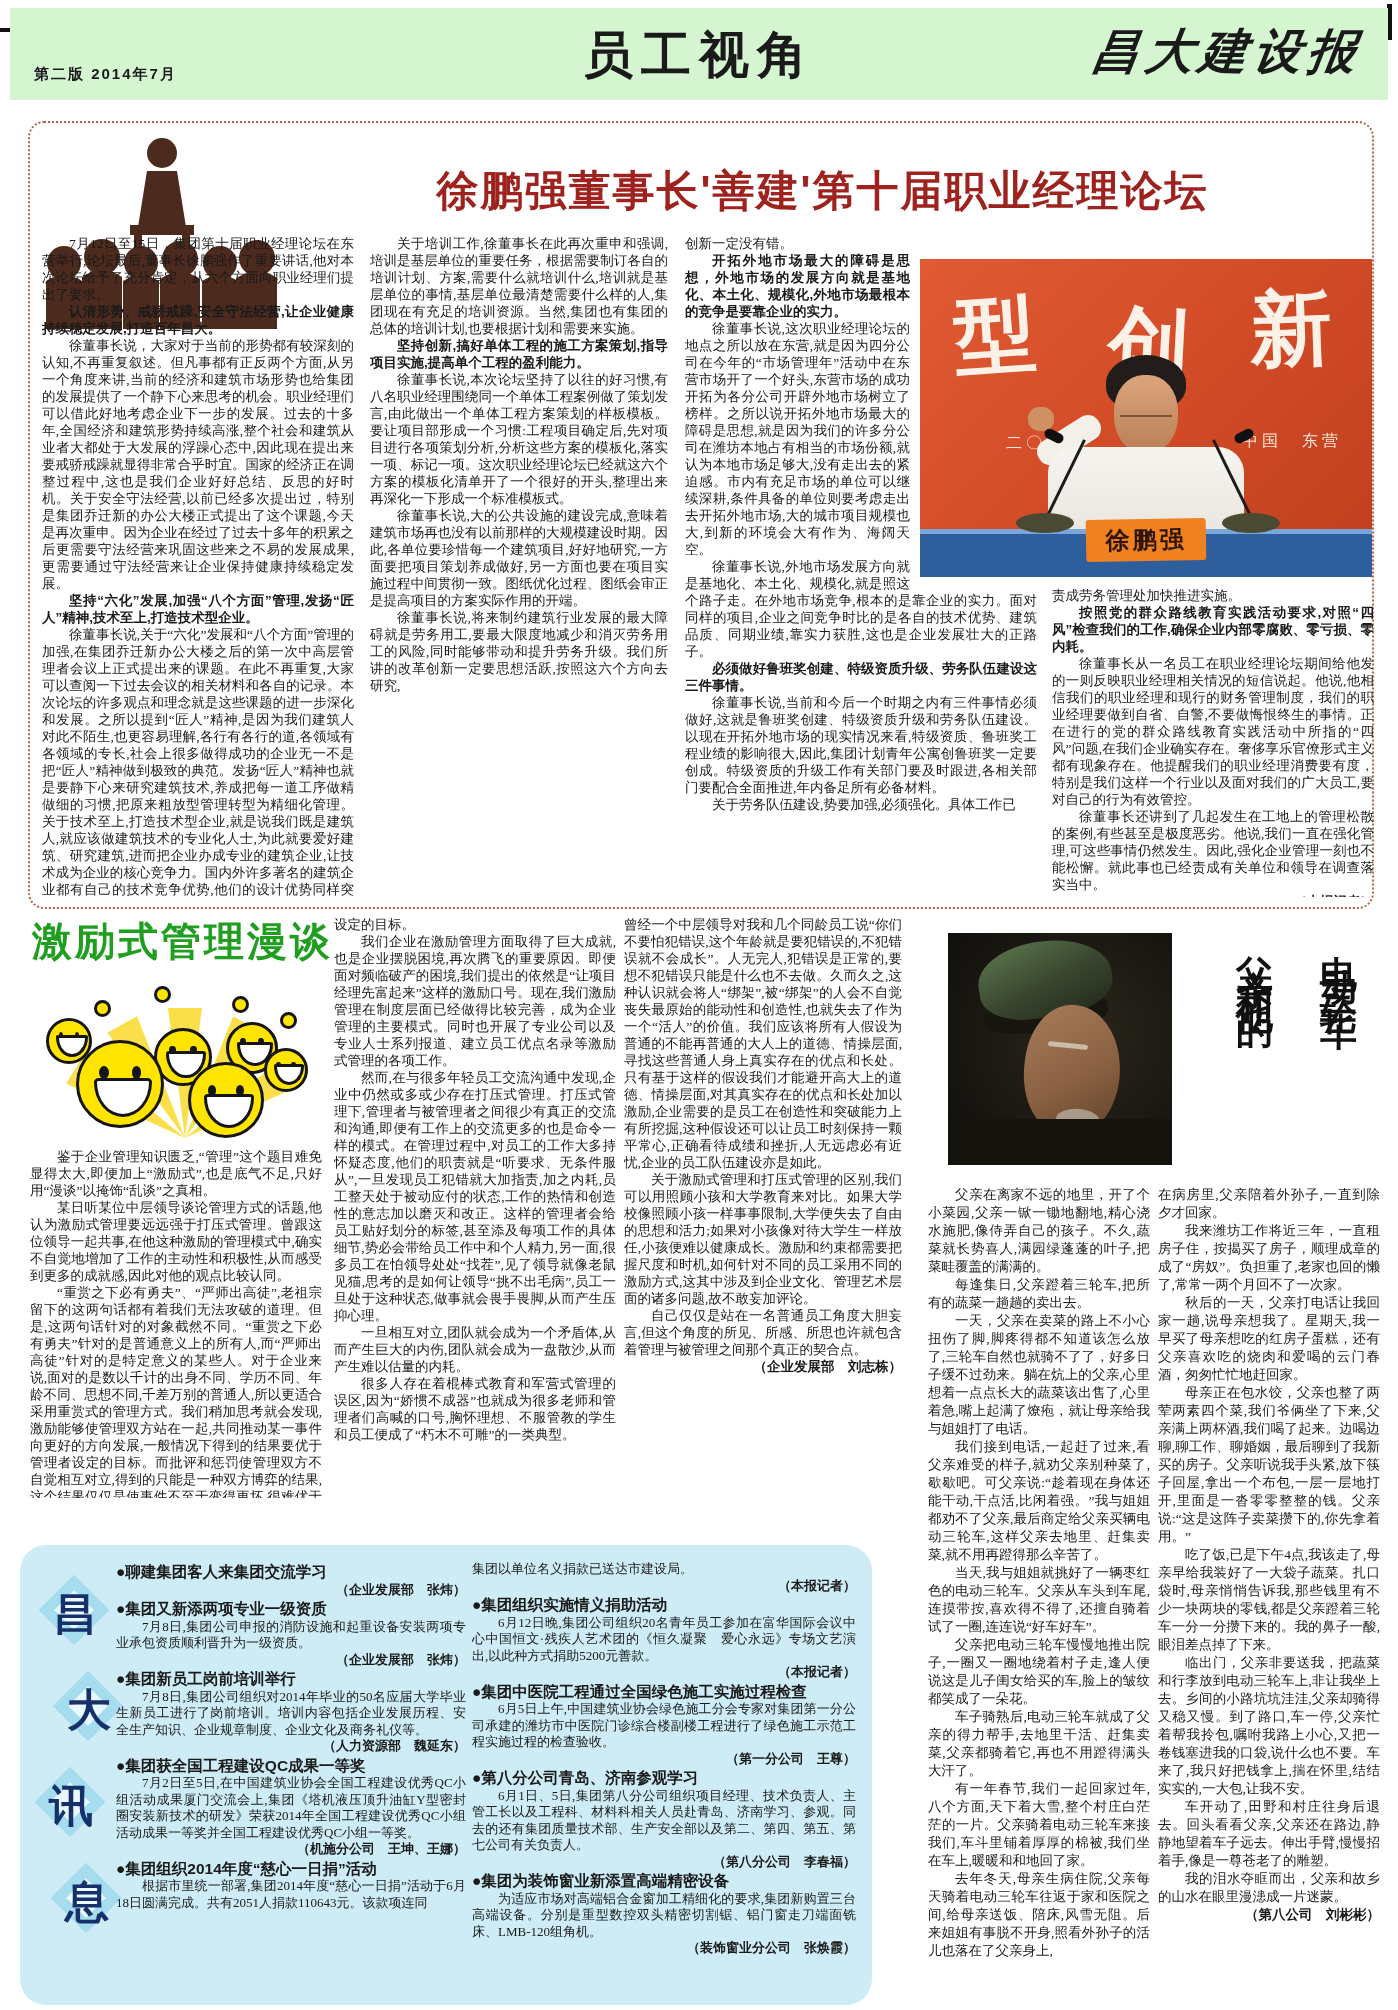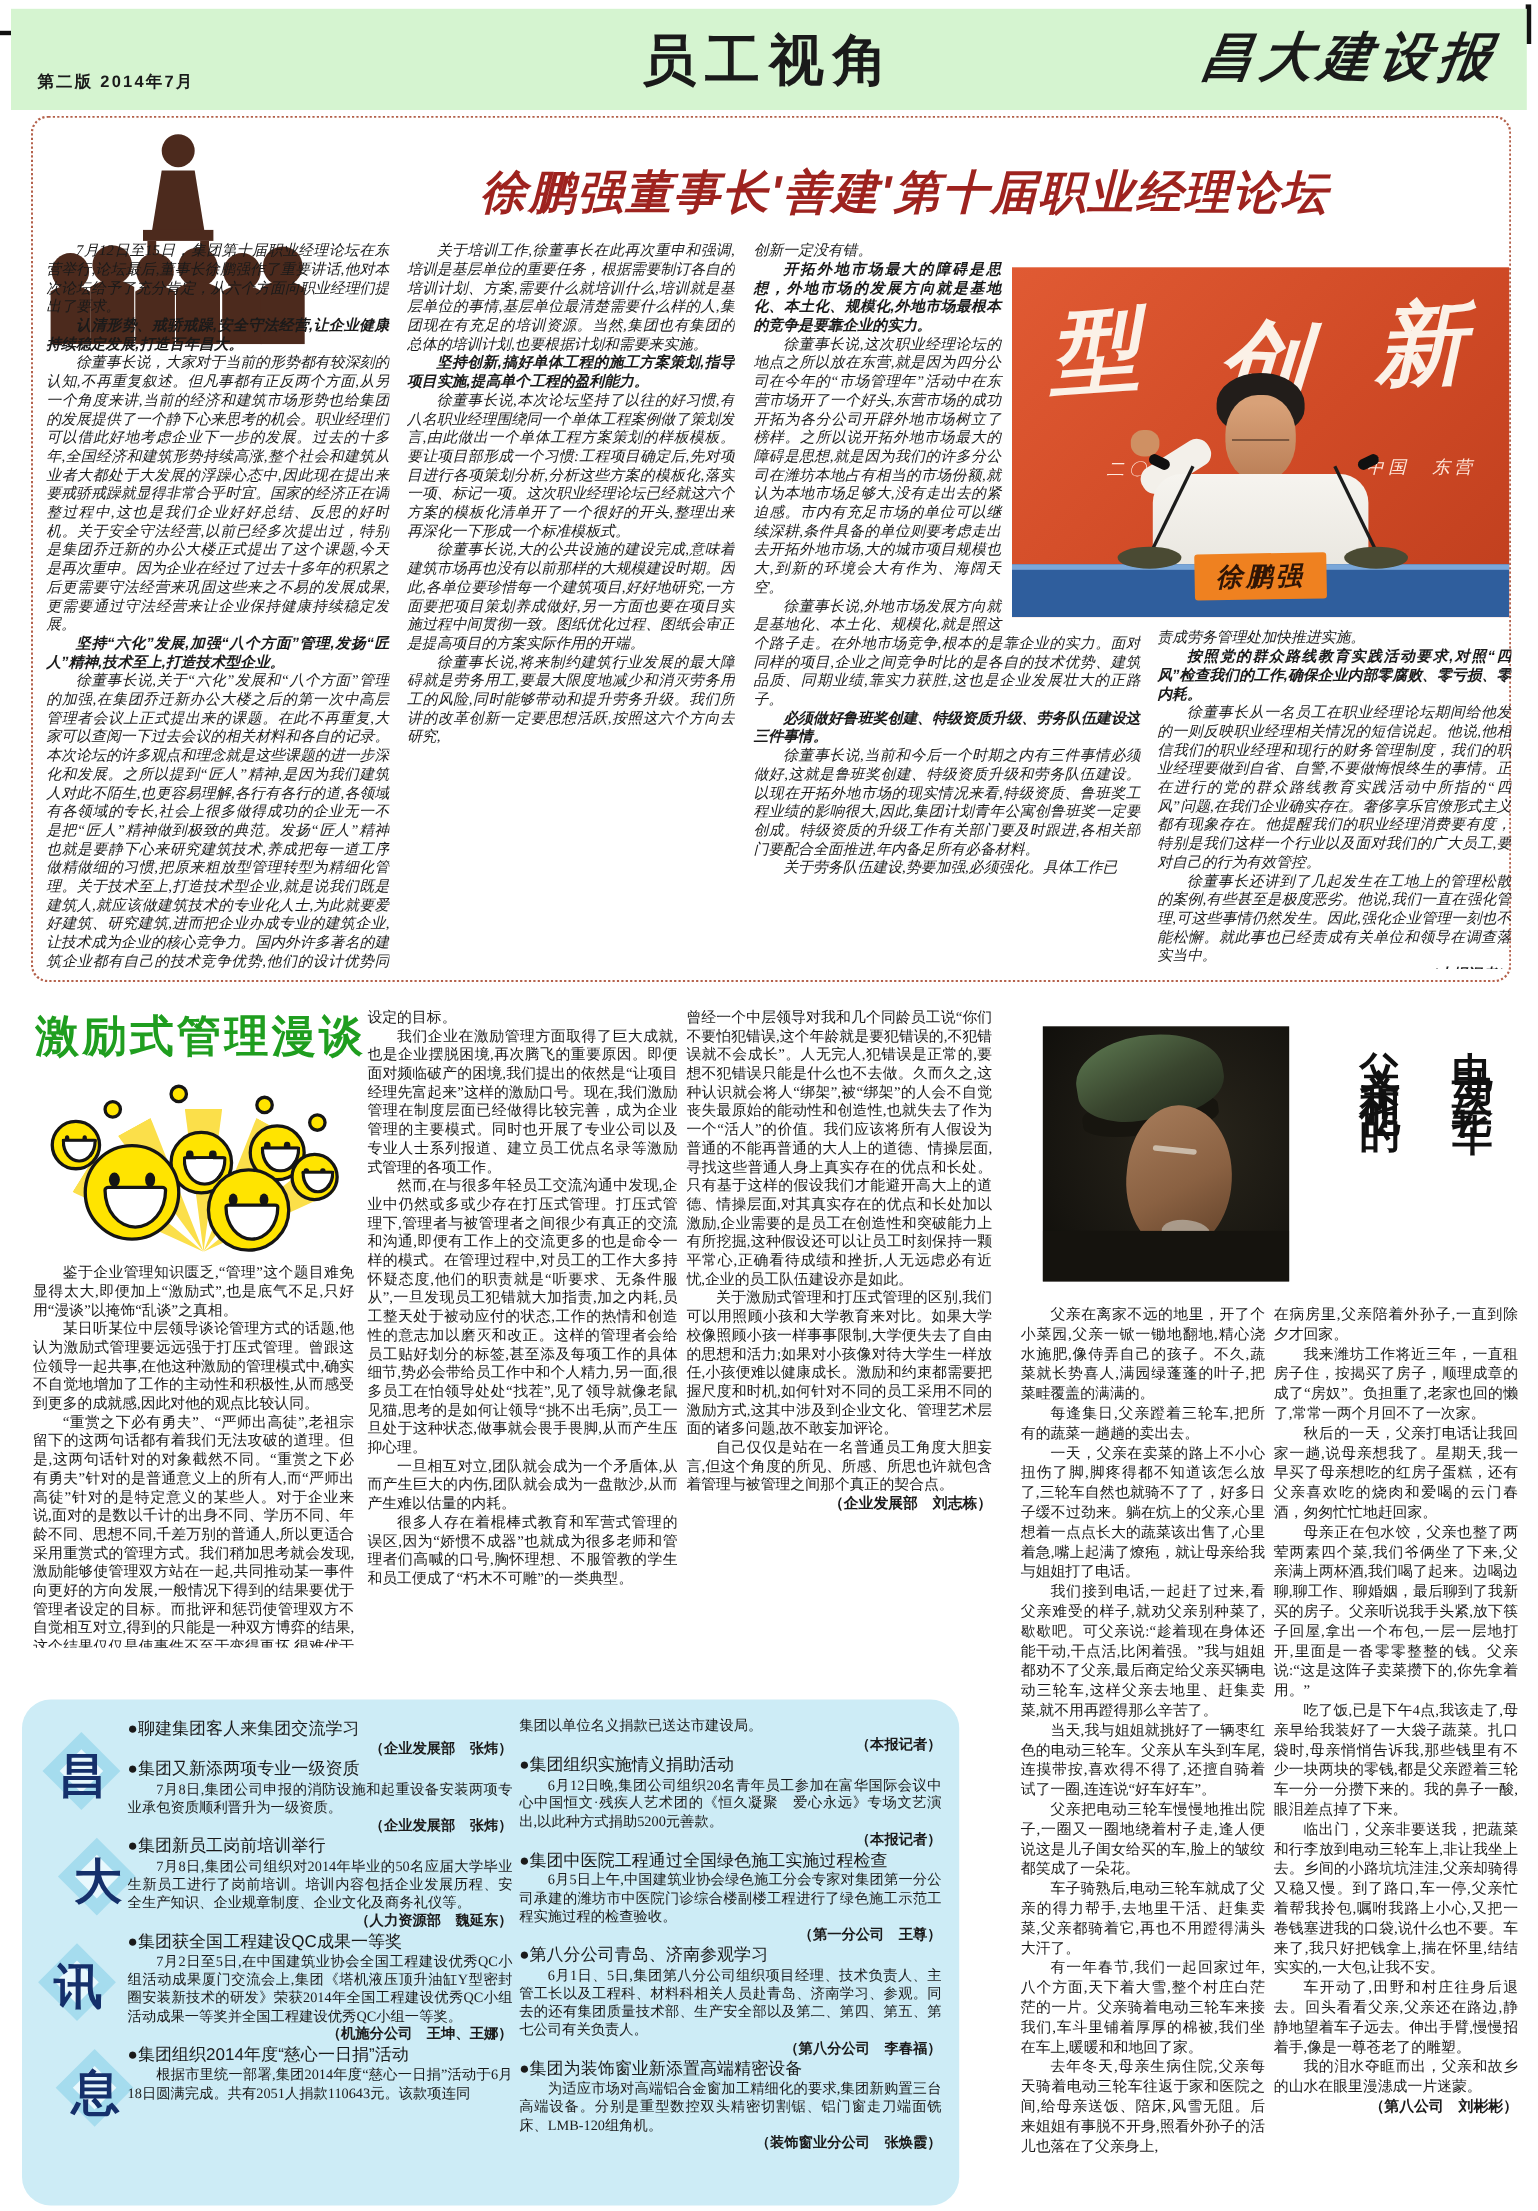--- a/index.html
+++ b/index.html
@@ -12,40 +12,40 @@
   .print-mark-right{position:absolute;right:6px;top:4px;width:5px;height:36px;background:#111;}
   .header{position:absolute;left:10px;top:8px;width:1378px;height:92px;background:#d5f4d0;}
   .edition{position:absolute;left:24px;bottom:16px;font-family:"Liberation Sans",sans-serif;
            font-size:15px;font-weight:bold;letter-spacing:2px;}
   .section-title{position:absolute;left:50%;transform:translateX(-50%);top:14px;
            font-family:"Liberation Sans",sans-serif;font-size:50px;font-weight:900;letter-spacing:8px;}
   .masthead{position:absolute;right:26px;top:12px;font-family:"DejaVu Serif",serif;
            font-size:48px;font-weight:bold;font-style:italic;transform:skewX(-8deg);letter-spacing:6px;}
 
   
-  .forum{position:absolute;left:28px;top:105px;width:1346px;height:788px;
-         border:2px dotted #b4604a;border-radius:16px;font-style:italic;}
+  .forum{position:absolute;left:28px;top:121px;width:1346px;height:788px;
+         border:2px dotted #b4604a;border-radius:16px;}
   .forum-headline{position:absolute;left:255px;top:40px;width:1075px;text-align:center;
          font-family:"Liberation Sans",sans-serif;font-weight:900;font-size:42px;
          color:#9e231f;letter-spacing:2px;}
   .crowd-icon{position:absolute;left:14px;top:8px;width:236px;height:198px;}
 
   .fcol{position:absolute;top:112px;height:662px;overflow:hidden;
         font-size:13.5px;line-height:17px;text-align:justify;}
   .f-col1{left:12px;width:312px;}
   .f-col2{left:340px;width:298px;}
   .f-col3{left:655px;width:352px;}
   .f-col4{left:1022px;width:322px;padding-top:352px;}
   .photo-spacer{float:right;width:127px;height:348px;}
 
   .k-p,.k-c,.k-h,.k-by,.k-nt{margin:0;padding:0;}
   .k-p{text-indent:2em;}
   .k-h{text-indent:2em;font-family:"Liberation Sans",sans-serif;font-weight:bold;}
   .k-by{text-align:right;font-family:"Liberation Sans",sans-serif;font-weight:bold;}
-  .k-nt{font-family:"Liberation Sans",sans-serif;font-weight:normal;font-size:15.5px;margin:5px 0 1px;}
+  .k-nt{font-family:"Liberation Sans",sans-serif;font-weight:bold;font-size:15.5px;margin:5px 0 1px;}
 
   
   .speaker-photo{position:absolute;left:890px;top:136px;width:452px;height:318px;overflow:hidden;
         background:linear-gradient(135deg,#e05a33 0%,#d04a26 55%,#c03f1e 100%);}
   .sp-char{position:absolute;color:#fdf8ef;font-family:"DejaVu Serif",serif;font-weight:bold;font-size:82px;opacity:.96;}
   .sp-char.c1{left:34px;top:22px;transform:rotate(-4deg);}
   .sp-char.c2{left:188px;top:32px;transform:rotate(3deg);}
   .sp-char.c3{right:40px;top:16px;transform:rotate(-2deg);}
   .sp-small{position:absolute;color:#ffe9dc;font-size:16px;font-family:"Liberation Sans",sans-serif;letter-spacing:4px;}
   .sp-small.left{left:86px;top:174px;}

